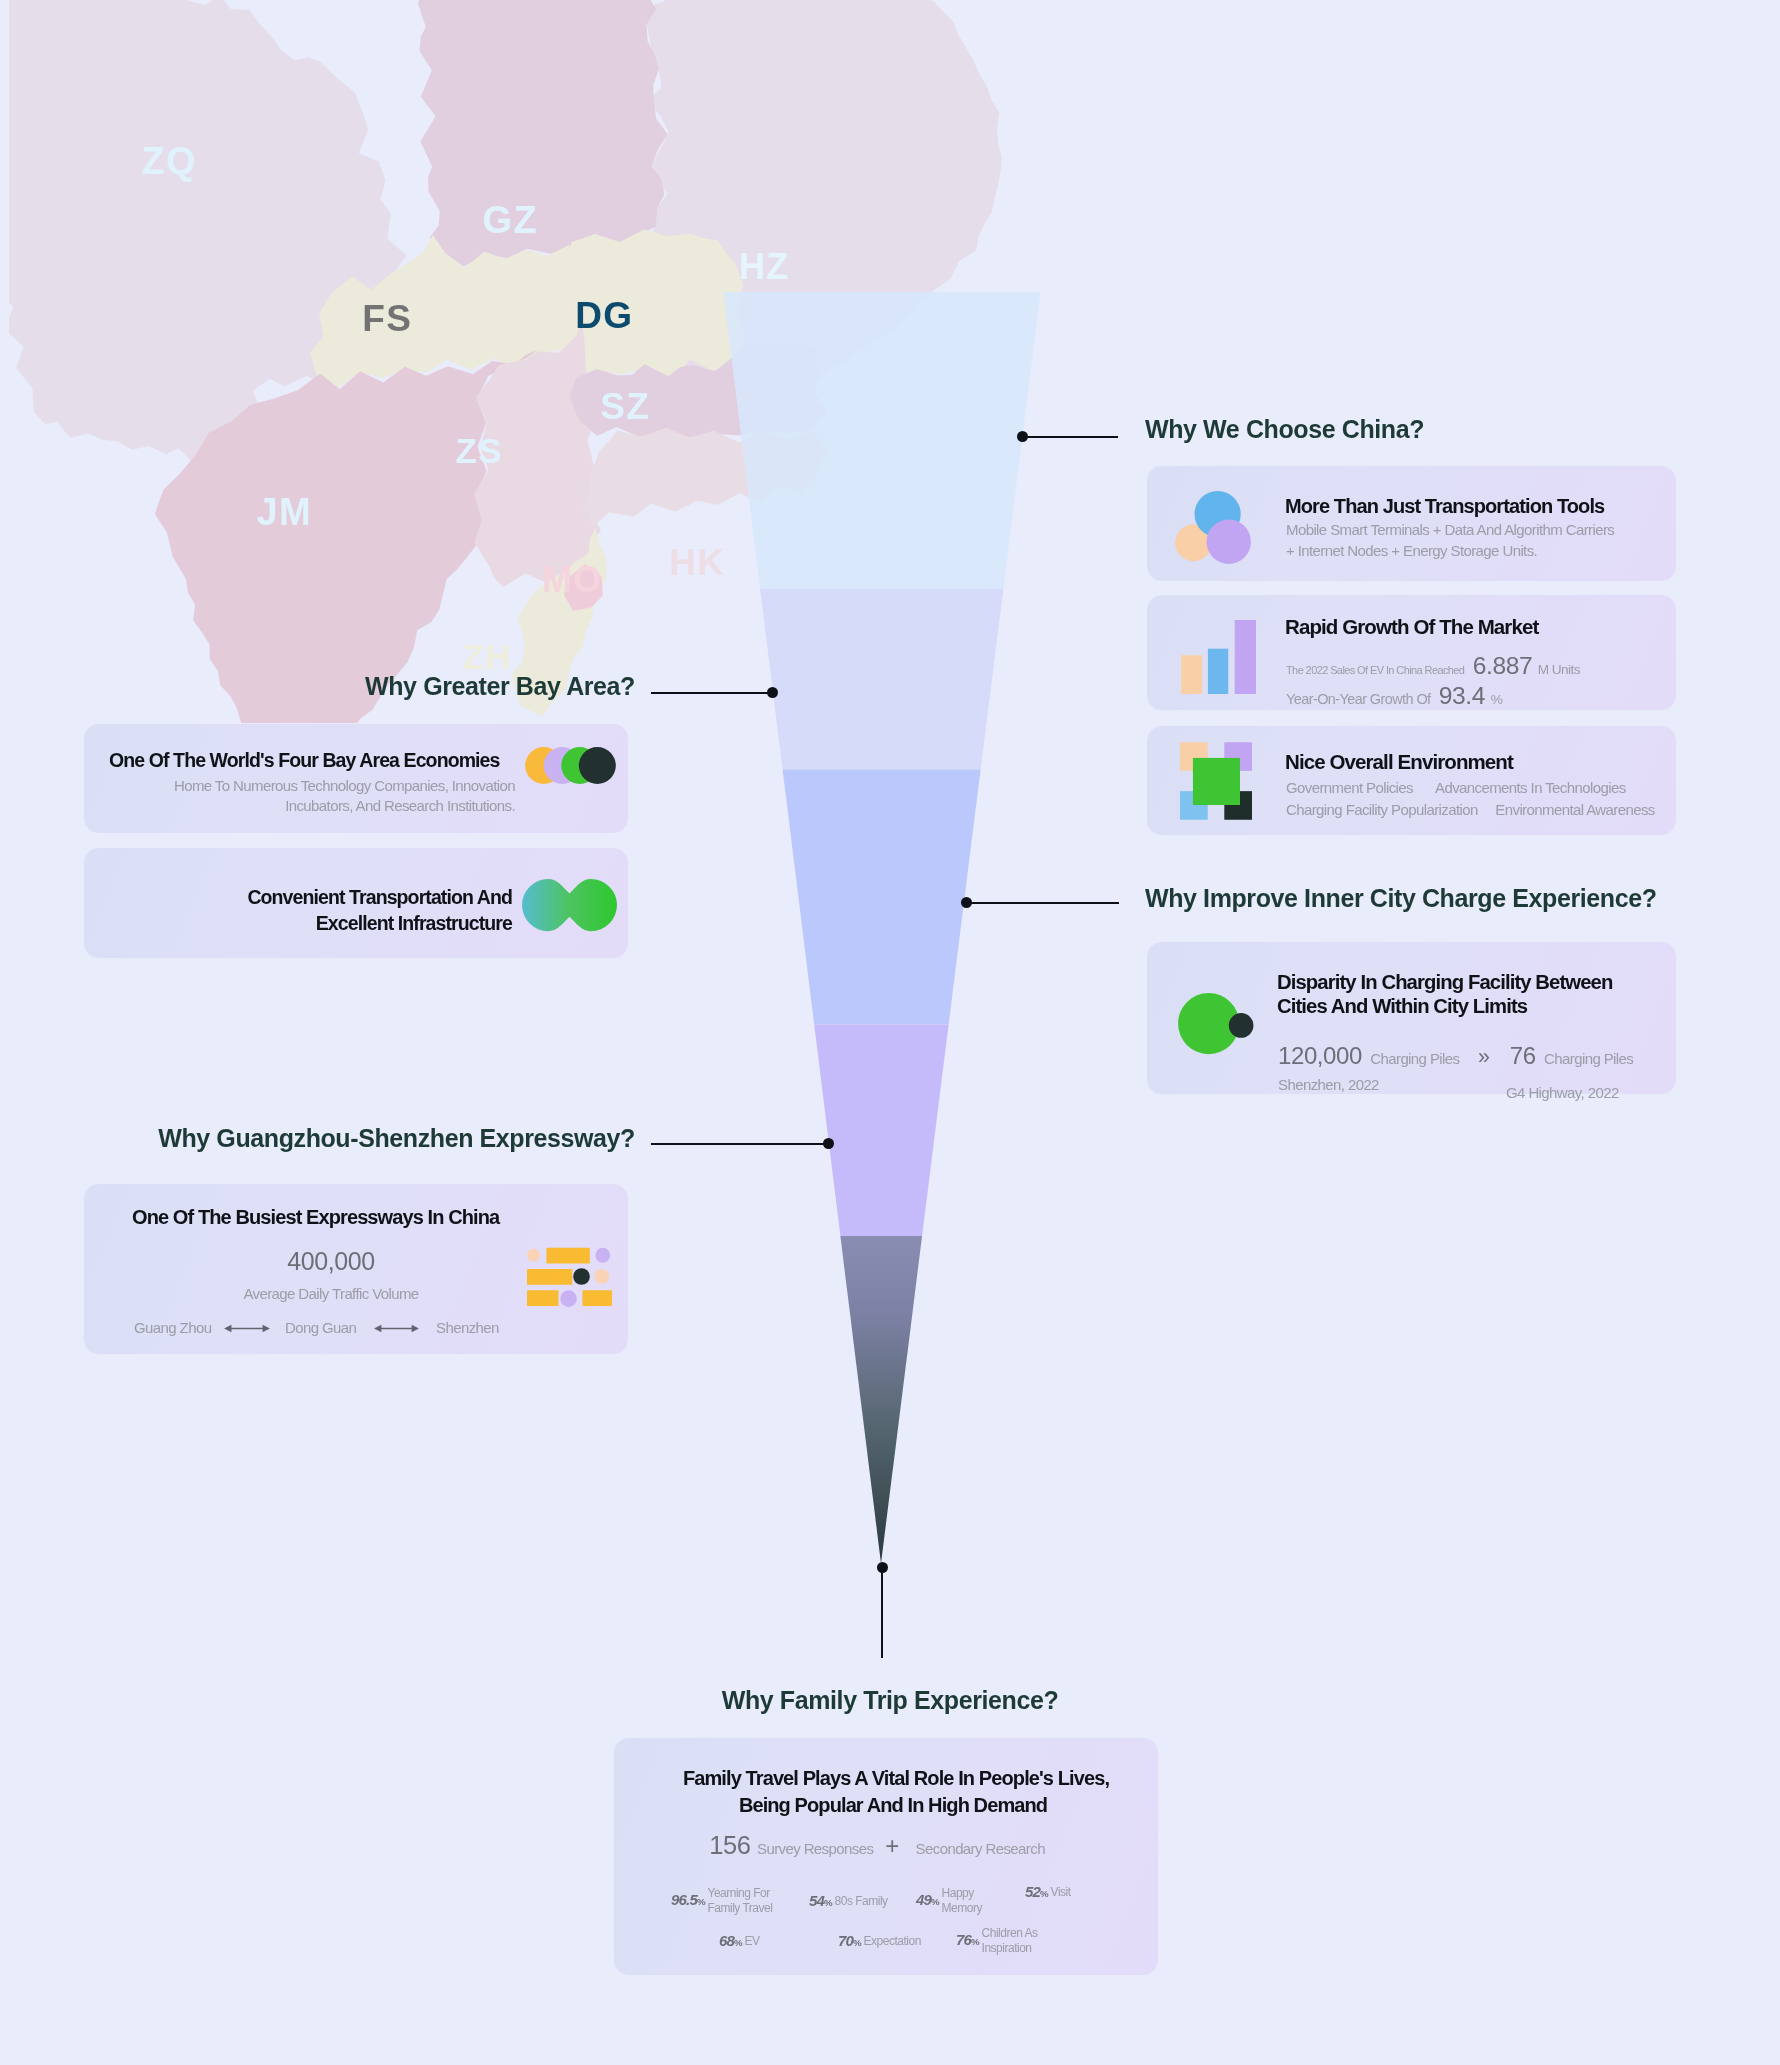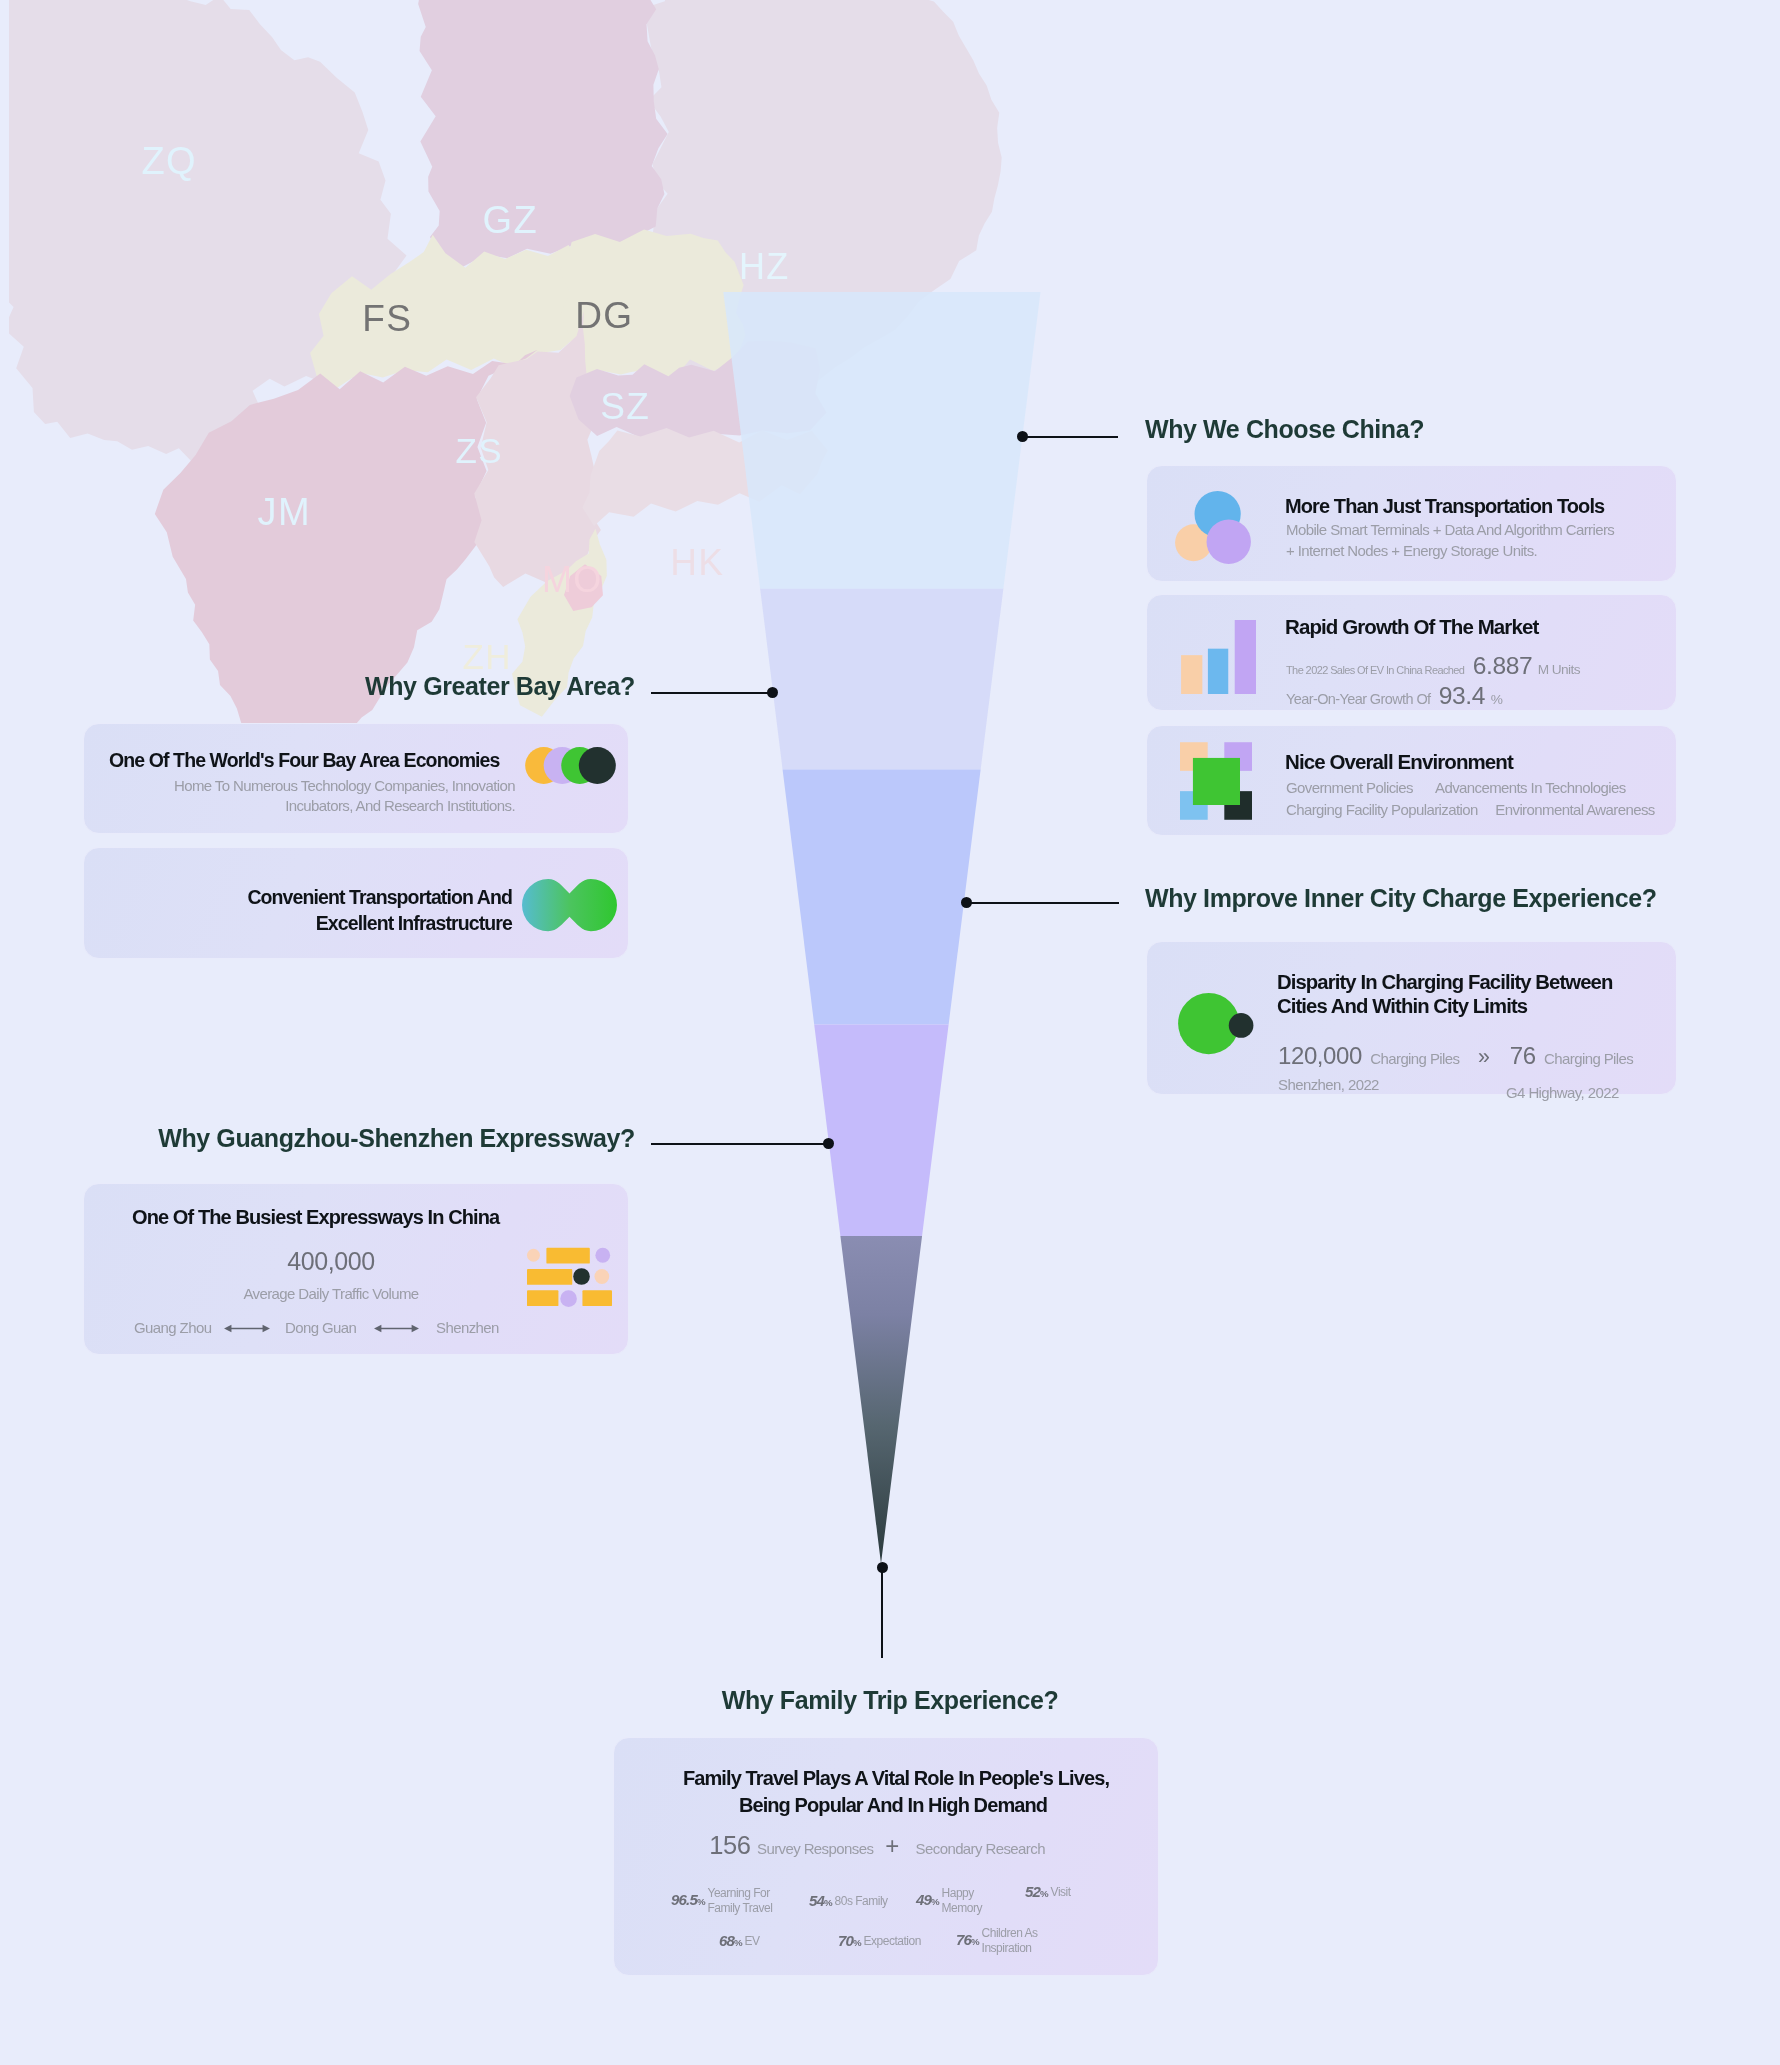--- a/index.html
+++ b/index.html
@@ -2,21 +2,21 @@
 <html style="font-size:15px"><head>
 <meta charset="utf-8">
 <style>
   html,body{margin:0;padding:0;}
   body{width:1781px;height:2066px;overflow:hidden;background:#e8ecfb;
        font-family:"Liberation Sans",sans-serif;position:relative;
        -webkit-font-smoothing:antialiased;}
   .page{position:absolute;left:0;top:0;width:1781px;height:2066px;overflow:hidden;}
 
   #map-layer{position:absolute;left:9.3px;top:-3.7px;width:1039px;height:816px;opacity:1;}
-  .map-label{position:absolute;font-weight:normal;letter-spacing:1.4px;
+  .map-label{position:absolute;font-weight:bold;letter-spacing:1.4px;
              transform:translate(-50%,-50%);line-height:1;}
 
   .conn{position:absolute;background:#0d1117;height:2.4px;}
   .conn-v{position:absolute;background:#0d1117;width:2.4px;}
   .dot{position:absolute;width:11px;height:11px;border-radius:50%;background:#0d1117;}
 
   .sec-head{position:absolute;font-size:25px;font-weight:bold;color:#1e3a36;
             letter-spacing:-0.4px;white-space:nowrap;line-height:1;}
   .hero-title{position:absolute;font-weight:bold;color:#1e3a36;
               font-size:42px;letter-spacing:0.4px;white-space:nowrap;line-height:1;
@@ -53,21 +53,21 @@
 <path fill="#e8d9e2" d="M569.8,383.4 L592.4,384.8 L611.8,366.7 L619.8,340.0 L618.7,358.1 L620.7,374.9 L621.1,392.7 L622.8,410.2 L629.9,426.5 L631.5,444.2 L630.9,461.3 L623.5,478.6 L627.6,494.6 L630.8,509.4 L627.0,525.2 L625.9,542.4 L627.4,558.7 L638.1,575.9 L629.5,587.7 L623.9,601.6 L615.0,612.6 L604.5,622.9 L582.0,633.9 L556.7,622.8 L532.7,637.3 L523.0,627.0 L517.7,614.9 L501.6,588.7 L509.4,565.4 L501.5,536.6 L516.7,511.2 L508.5,486.8 L514.9,459.7 L503.4,432.7 L519.4,411.9 L527.8,398.1 L543.0,394.7 L557.7,391.7 Z"></path>
 <path fill="#ebeadb" d="M580.3,630.9 L600.9,619.5 L611.1,609.5 L624.9,601.3 L625.8,586.0 L632.2,574.5 L637.0,591.6 L644.0,608.0 L644.5,625.3 L637.8,641.0 L630.5,654.5 L628.7,670.3 L621.7,684.9 L618.8,701.1 L608.7,714.5 L603.2,729.6 L601.5,745.5 L590.4,756.6 L574.4,777.4 L550.8,764.8 L546.3,748.9 L542.2,731.0 L553.4,717.9 L556.4,701.5 L553.5,686.5 L548.0,672.0 L562.2,648.0 Z"></path>
 <path fill="#e1cfe0" d="M611.7,411.4 L633.9,402.2 L656.7,409.2 L672.1,408.4 L684.9,397.2 L710.9,410.0 L722.5,400.9 L735.6,397.7 L761.1,404.6 L780.0,389.7 L796.6,372.2 L820.8,371.7 L842.1,373.5 L869.7,380.0 L874.5,402.8 L869.3,428.4 L881.3,449.3 L863.6,468.5 L839.4,471.5 L812.3,468.8 L787.5,474.0 L761.6,472.1 L733.2,480.2 L707.6,467.1 L682.4,477.0 L655.0,464.9 L634.0,474.4 L614.0,456.8 L604.4,431.5 Z"></path>
 <path fill="#e9dde5" d="M655.8,468.5 L680.9,475.1 L708.9,465.8 L733.2,476.0 L759.7,468.8 L787.3,481.4 L811.9,468.2 L838.7,478.8 L865.4,468.8 L882.8,490.2 L875.7,503.3 L871.8,515.3 L852.8,537.2 L833.2,527.6 L808.9,545.4 L787.7,536.3 L764.4,548.7 L742.0,544.7 L718.7,556.0 L692.1,547.3 L673.4,561.7 L647.0,556.7 L630.6,571.7 L618.1,551.6 L625.8,535.4 L626.8,517.5 L636.3,490.7 L646.8,479.8 Z"></path>
 <path fill="#eeccd9" d="M605.0,625.6 L620.9,612.8 L638.5,625.5 L640.3,646.2 L628.0,659.2 L608.3,663.2 L598.3,646.1 Z"></path>
 </svg>
 <div class="map-label" style="left:160px;top:165px;font-size:38px;color:#e0f3fd">ZQ</div>
 <div class="map-label" style="left:501px;top:224px;font-size:38px;color:#e0f3fd">GZ</div>
 <div class="map-label" style="left:755px;top:271px;font-size:36px;color:#e4f5fd">HZ</div>
 <div class="map-label" style="left:378px;top:322px;font-size:37px;color:#737373">FS</div>
-<div class="map-label" style="left:595px;top:319px;font-size:37px;color:#737373">DG</div>
+<div class="map-label" style="left:595px;top:319px;font-size:37px;color:#0c4a6e">DG</div>
 <div class="map-label" style="left:616px;top:410px;font-size:37px;color:#e0f3fd">SZ</div>
 <div class="map-label" style="left:470px;top:454px;font-size:35px;color:#e0f3fd">ZS</div>
 <div class="map-label" style="left:275px;top:516px;font-size:38px;color:#e0f3fd">JM</div>
 <div class="map-label" style="left:563px;top:584px;font-size:36px;color:#f5d4de">MO</div>
 <div class="map-label" style="left:688px;top:566px;font-size:37px;color:#eddee6">HK</div>
 <div class="map-label" style="left:478px;top:660px;font-size:35px;color:#efeddc">ZH</div>
 </div>
 <svg width="390" height="1317" viewBox="740 300 420 1420" style="display:block;position:absolute;left:686px;top:278px">
 <defs>
         <linearGradient id="fg5" x1="0" y1="0" x2="0" y2="1">

